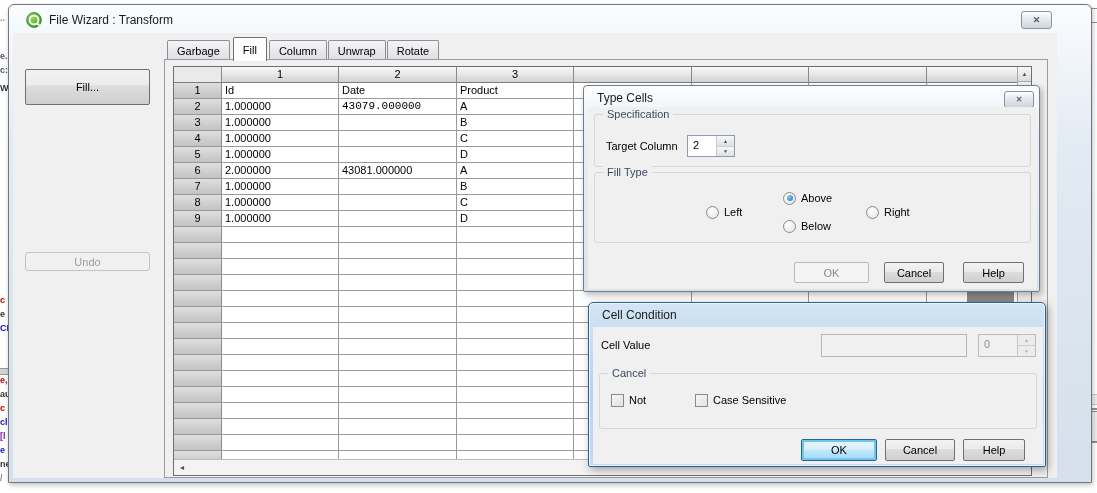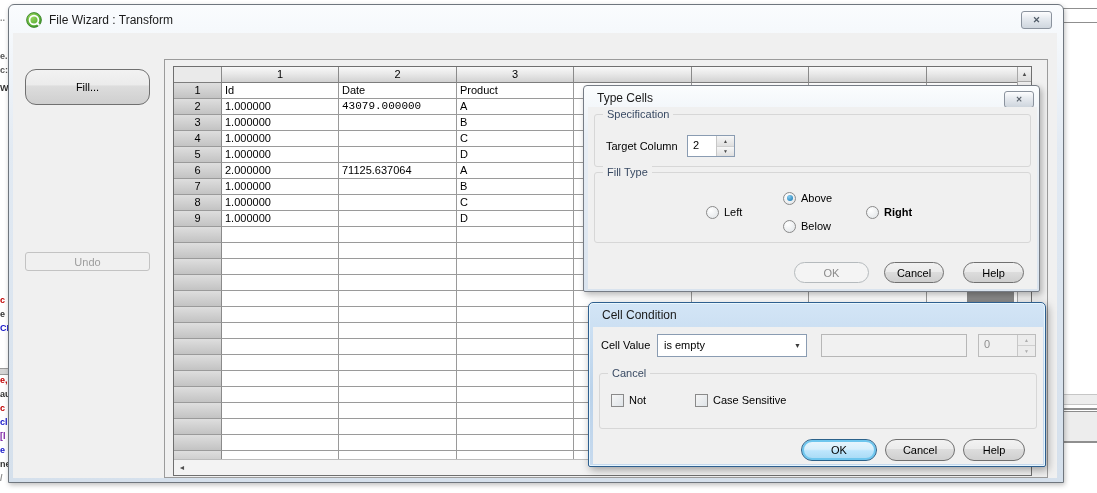--- a/index.html
+++ b/index.html
@@ -10,30 +10,30 @@
   .sliver{position:absolute;left:0;top:0;width:8px;height:493px;overflow:hidden;background:#fff;}
   .sliver span{position:absolute;left:0;font-size:9px;line-height:9px;font-weight:bold;white-space:nowrap;}
   .sliver .divider{position:absolute;left:0;width:8px;height:5px;background:#d4d4d4;border-top:1px solid #9a9a9a;border-bottom:1px solid #9a9a9a;}
   .rightline{position:absolute;background:#8f8f8f;}
   .rightband{position:absolute;background:#ededed;border-top:1px solid #c6c6c6;border-bottom:1px solid #c6c6c6;}
 
   
   .win{position:absolute;left:8px;top:4px;width:1054px;height:477px;
        border:1px solid #6f767e;border-radius:6px 6px 0 0;
        background:linear-gradient(#fafcfe,#e2eaf3 30%,#d5e0ec);
-       box-shadow:1px 2px 5px rgba(0,0,0,0.25);}
+       box-shadow:1px 2px 5px rgba(0,0,0,0.25);padding-left:28px;}
   .win-title{position:absolute;left:40px;top:8px;font-size:12px;color:#1b1b1b;}
   .win-icon{position:absolute;left:17px;top:7px;width:16px;height:16px;}
   .win-close{position:absolute;left:1012px;top:6px;width:29px;height:16px;border:1px solid #8b939e;border-radius:3px;
        background:linear-gradient(#fdfdfe,#e7ebf0 40%,#cfd6de);display:flex;align-items:center;justify-content:center;
        font-size:9px;font-weight:bold;color:#4f5a66;}
   .win-content{position:absolute;left:4px;top:28px;width:1044px;height:445px;background:#f0f0f0;}
 
   
-  .btn{border:1px solid #707070;border-radius:11px;
+  .btn{border:1px solid #707070;border-radius:2px;
        background:linear-gradient(#f2f2f2,#ebebeb 45%,#dddddd 46%,#cfcfcf);
        display:flex;align-items:center;justify-content:center;font-size:11px;color:#000;box-sizing:border-box;}
   .btn.disabled{border-color:#b5babd;background:#f4f4f4;color:#8a8a8a;}
   .btn.flat-disabled{border:1px solid #c3c3c3;background:#f0f0f0;color:#9d9d9d;border-radius:3px;}
   .fill-btn{position:absolute;left:24px;top:68px;width:125px;height:36px;}
   .undo-btn{position:absolute;left:24px;top:251px;width:125px;height:19px;}
   .redo-btn{position:absolute;left:24px;top:281px;width:125px;height:19px;}
   .reset-btn{position:absolute;left:24px;top:311px;width:125px;height:19px;}
 
   
@@ -153,20 +153,27 @@
       </svg>
     </span>
     <span class="win-title">File Wizard : Transform</span>
     <div class="win-close">✕</div>
 
     <div class="win-content"></div>
 
     <div class="btn fill-btn" style="left:16px;top:64px;">Fill...</div>
     <div class="btn flat-disabled undo-btn" style="left:16px;top:247px;">Undo</div>
 
+    <div class="tabs" id="tabs" style="left:158px;top:31px;">
+        <div class="tab">Garbage</div>
+        <div class="tab active">Fill</div>
+        <div class="tab">Column</div>
+        <div class="tab">Unwrap</div>
+        <div class="tab">Rotate</div>
+      </div>
 
     <div class="pane" style="left:155px;top:54px;"></div>
 
     <div class="grid" style="left:164px;top:61px;">
       <div class="grid-rows" id="grid-body">
           <div class="g-row">
             <div class="g-corner" style="width: 48px;"></div>
             <div class="g-ch" style="width: 117px;">1</div>
             <div class="g-ch" style="width: 118px;">2</div>
             <div class="g-ch" style="width: 117px;">3</div>
@@ -221,21 +228,21 @@
             <div class="g-cell" style="width: 118px;"></div>
             <div class="g-cell" style="width: 117px;">D</div>
             <div class="g-cell" style="width: 118px;"></div>
             <div class="g-cell" style="width: 117px;"></div>
             <div class="g-cell" style="width: 118px;"></div>
             <div class="g-cell" style="width: 91px;"></div>
           </div>
           <div class="g-row">
             <div class="g-rh" style="width: 48px;">6</div>
             <div class="g-cell" style="width: 117px;">2.000000</div>
-            <div class="g-cell" style="width: 118px;">71125.637064</div>
+            <div class="g-cell" style="width: 118px;">43081.000000</div>
             <div class="g-cell" style="width: 117px;">A</div>
             <div class="g-cell" style="width: 118px;"></div>
             <div class="g-cell" style="width: 117px;"></div>
             <div class="g-cell" style="width: 118px;"></div>
             <div class="g-cell" style="width: 91px;"></div>
           </div>
           <div class="g-row">
             <div class="g-rh" style="width: 48px;">7</div>
             <div class="g-cell" style="width: 117px;">1.000000</div>
             <div class="g-cell" style="width: 118px;"></div>
@@ -452,39 +459,35 @@
       <span>Left</span>
     </div>
     <div class="rb checked" style="left:199px;top:105px;">
       <span class="radio"></span>
       <span>Above</span>
     </div>
     <div class="rb" style="left:199px;top:133px;">
       <span class="radio"></span>
       <span>Below</span>
     </div>
-    <div class="rb" style="left:282px;top:119px;font-weight:bold;">
+    <div class="rb" style="left:282px;top:119px;">
       <span class="radio"></span>
       <span>Right</span>
     </div>
 
     <div class="btn disabled dbtn" style="left:210px;top:176px;width:75px;height:21px;">OK</div>
     <div class="btn dbtn" style="left:300px;top:176px;width:60px;height:21px;">Cancel</div>
     <div class="btn dbtn" style="left:379px;top:176px;width:61px;height:21px;">Help</div>
   </div>
 
   <div class="dlg dlg-cellcond">
     <span class="dlg-title">Cell Condition</span>
     <div class="dlg-client-cc"></div>
 
     <span class="label" style="left:12px;top:36px;">Cell Value</span>
-    <div class="combo" style="left:68px;top:31px;width:150px;height:23px;">
-      <div class="cb-val">is empty</div>
-      <div class="cb-arrow">▼</div>
-    </div>
     <div class="tfield" style="left:232px;top:31px;width:146px;height:23px;"></div>
     <div class="spinner disabled" style="left:389px;top:31px;width:58px;height:23px;">
       <div class="sp-val">0</div>
       <div class="sp-btns">
         <div>▲</div>
         <div>▼</div>
       </div>
     </div>
 
     <div class="group" style="left:10px;top:70px;width:438px;height:56px;">

